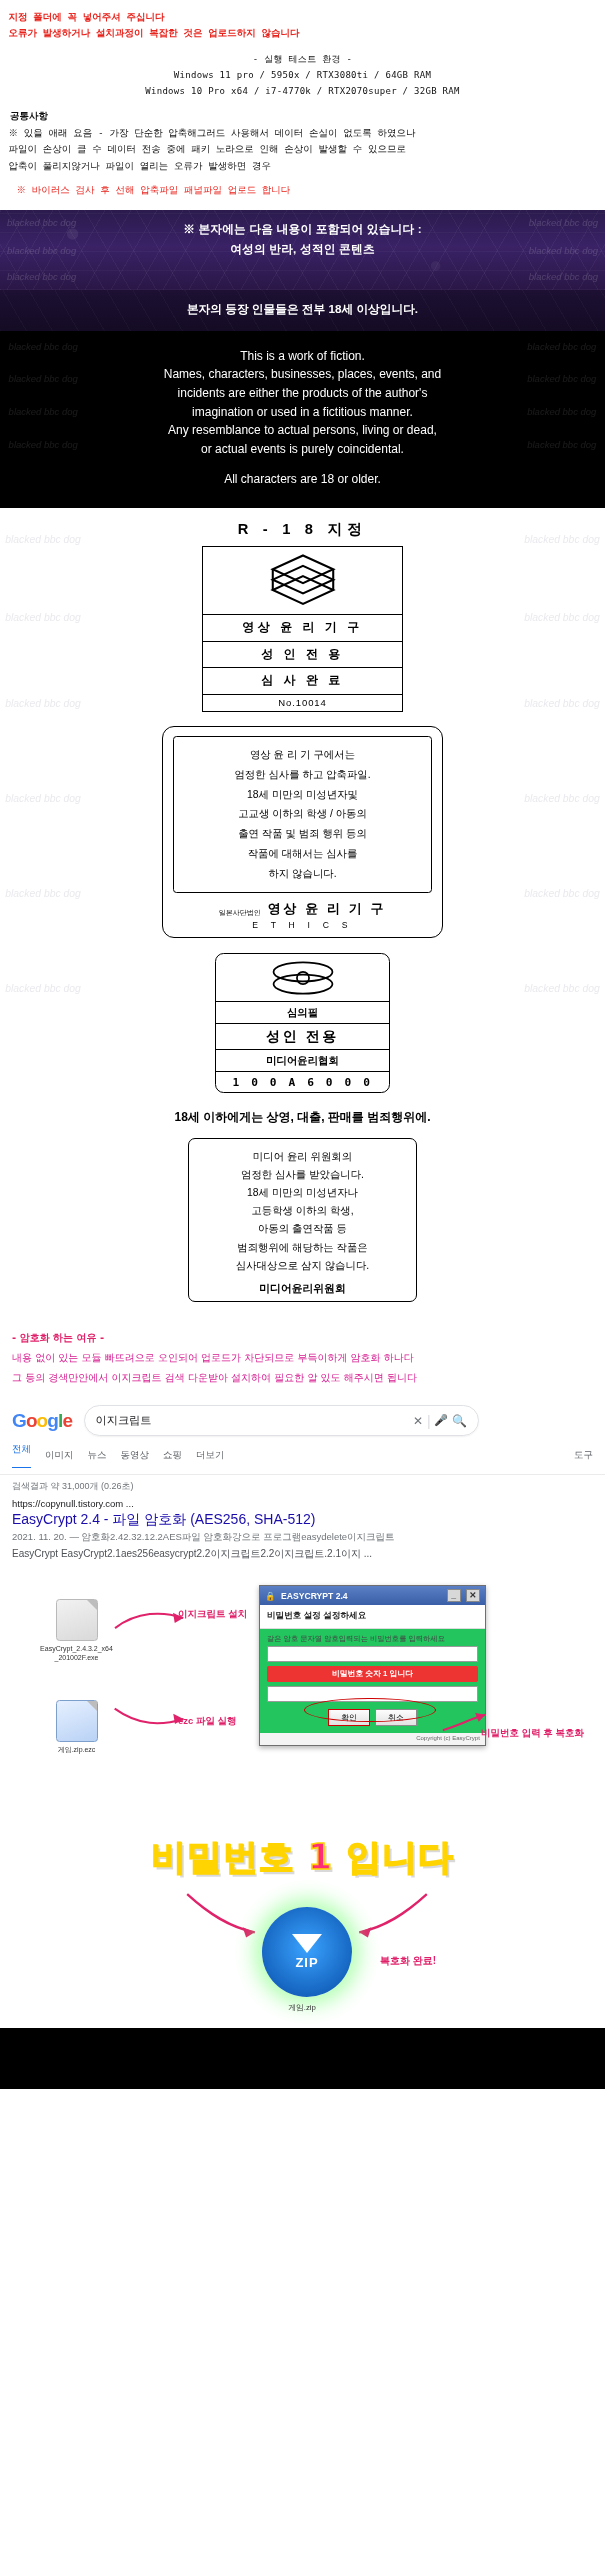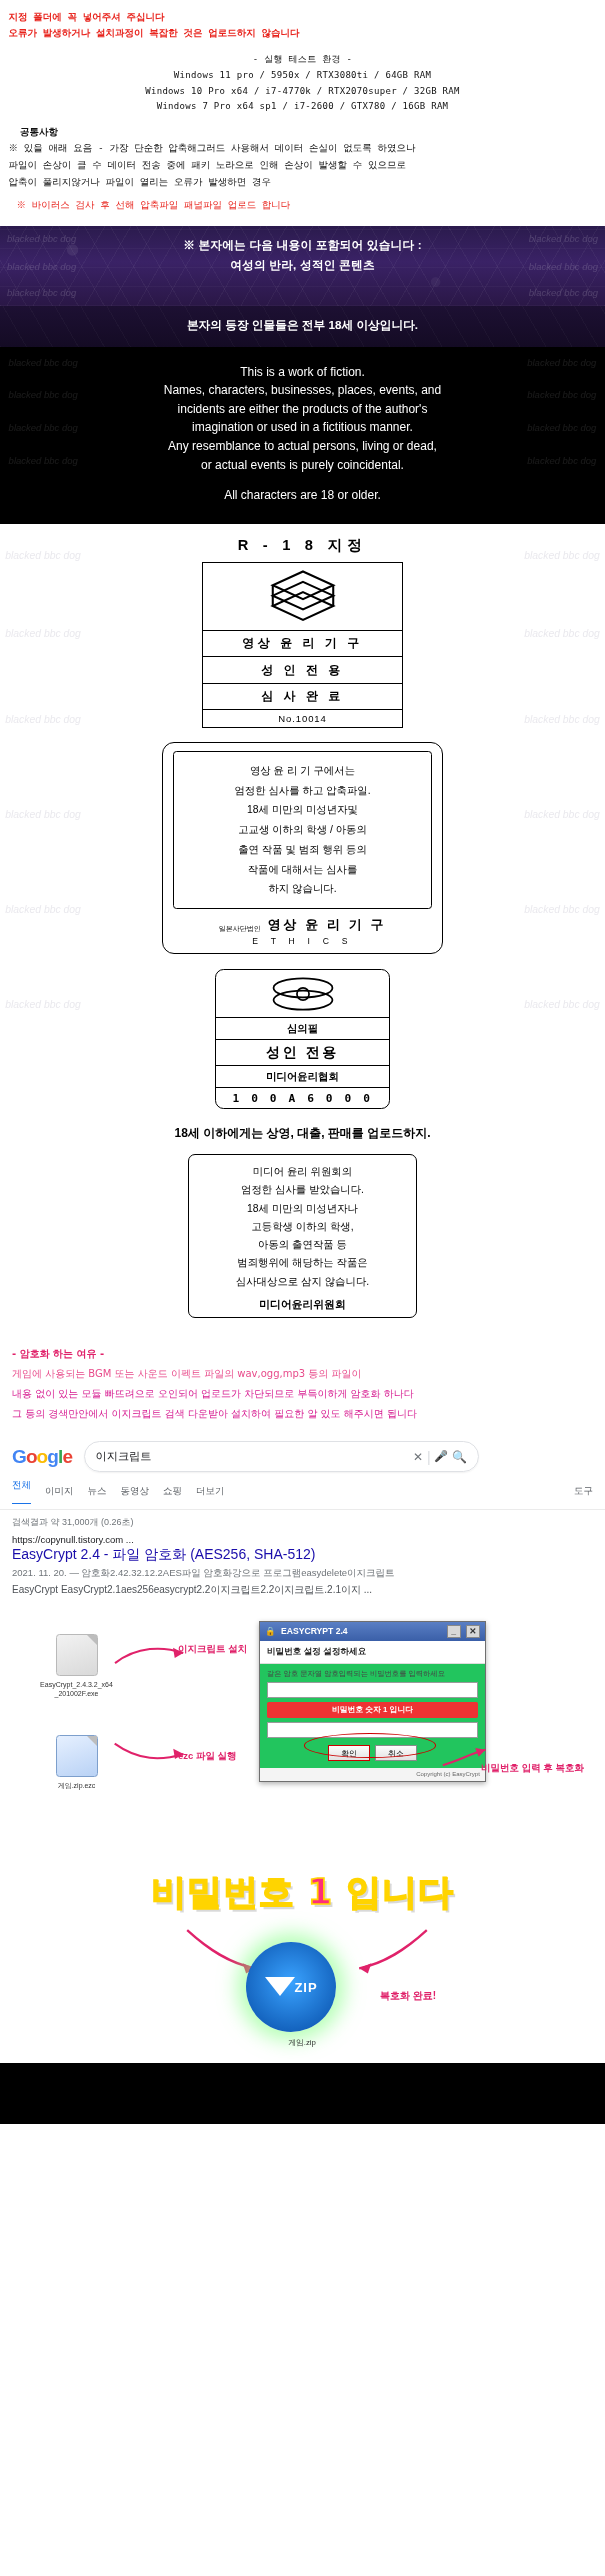--- a/index.html
+++ b/index.html
@@ -15,21 +15,21 @@
   .notice {
     padding:8.6px 0 12px 0;
     font-family:"DejaVu Sans Mono", monospace;
     font-size:9.5px;
     line-height:1.75;
   }
   .notice .red { color:#e8231c; font-weight:bold; }
   .notice .l1 { padding-left:8.6px; }
   .notice .spec { text-align:center; font-size:9px; letter-spacing:0.3px; }
   .notice .blk { color:#111; }
-  .notice .hd { padding-left:20px; font-weight:bold; color:#111; margin-top:8.6px; }
+  .notice .hd { padding-left:10px; font-weight:bold; color:#111; margin-top:8.6px; }
   .notice .body { padding-left:8.6px; color:#111; }
   .notice .last { padding-left:8.6px; color:#e8231c; font-weight:normal; margin-top:7px;margin-left:8px; }
 
   
   .banner { width:605px; }
   .banner-top {
     position:relative;
     height:80px;
     background:
       radial-gradient(circle at 12% 30%, rgba(255,255,255,.07) 0 5.2px, transparent 6px),
@@ -252,24 +252,24 @@
     color:#ff2d78;
     -webkit-text-stroke:1.7px #ffd400;
     text-shadow:2.6px 2.6px 0 rgba(0,0,0,.15);
     font-family:"DejaVu Sans", sans-serif;
   }
 
   
   .zipwrap { position:relative; height:147px; }
   .zipwrap .arrow-label { font-size:10px; }
   .zipcircle {
-    position:absolute; left:246px; top:26px; width:90px; height:90px; border-radius:50%;
+    position:absolute; left:262px; top:26px; width:90px; height:90px; border-radius:50%;
     background:radial-gradient(circle at 50% 45%, #3aa3ff 0%, #1565c0 70%, #0d47a1 100%);
     box-shadow:0 0 19px 8.6px rgba(120,255,120,.55);
-    display:flex; align-items:center; justify-content:center; 
+    display:flex; align-items:center; justify-content:center; flex-direction:column;
   }
   .zipcircle .tri {
     width:0;height:0;border-left:15.6px solid transparent;border-right:15.6px solid transparent;
     border-top:19px solid #fff; margin-bottom:1.7px;
   }
   .zipcircle .zt { color:#fff; font-size:13px; font-weight:bold; letter-spacing:0.9px; }
   .zipcap {
     position:absolute; left:259px; top:121px; width:86px; text-align:center;
     font-size:7.8px; color:#333;
   }
@@ -280,21 +280,20 @@
 
 <div class="page">
 
   <div class="notice">
     <div class="l1 red">지정 폴더에 꼭 넣어주셔 주십니다</div>
     <div class="l1 red">오류가 발생하거나 설치과정이 복잡한 것은 업로드하지 않습니다</div>
     <div style="height:10.4px"></div>
     <div class="spec blk">- 실행 테스트 환경 -</div>
     <div class="spec blk">Windows 11 pro / 5950x / RTX3080ti / 64GB RAM</div>
     <div class="spec blk">Windows 10 Pro x64 / i7-4770k / RTX2070super / 32GB RAM</div>
-    <div class="spec blk">Windows 7 Pro x64 sp1 / i7-2600 / GTX780 / 16GB RAM</div>
     <div class="hd">공통사항</div>
     <div class="body">※ 있을 애래 요음 - 가장 단순한 압축해그러드 사용해서 데이터 손실이 없도록 하였으나</div>
     <div class="body">파일이 손상이 클 수 데이터 전송 중에 패키 노라으로 인해 손상이 발생할 수 있으므로</div>
     <div class="body">압축이 풀리지않거나 파일이 열리는 오류가 발생하면 경우</div>
     <div class="last">※ 바이러스 검사 후 선해 압축파일 패널파일 업로드 합니다</div>
   </div>
 
   <div class="banner">
     <div class="banner-top">
       <span class="wm" style="left:7px;top:7px;">blacked bbc dog</span>
@@ -395,41 +394,40 @@
             </g>
           </svg>
         </div>
         <div class="r mid">심의필</div>
         <div class="r big">성인 전용</div>
         <div class="r mid">미디어윤리협회</div>
         <div class="r code">1 0 0 A 6 0 0 0</div>
       </div>
     </div>
 
-    <div class="warn-line">18세 이하에게는 상영, 대출, 판매를 업로드하지.</div>
+    <div class="warn-line">18세 이하에게는 상영, 대출, 판매를 범죄행위에.</div>
 
     <div class="center-box">
       <div class="stamp4">
         <div class="t">
           <div>미디어 윤리 위원회의</div>
           <div>엄정한 심사를 받았습니다.</div>
           <div>18세 미만의 미성년자나</div>
           <div>고등학생 이하의 학생,</div>
           <div>아동의 출연작품 등</div>
           <div>범죄행위에 해당하는 작품은</div>
           <div>심사대상으로 삼지 않습니다.</div>
         </div>
         <div class="sig">미디어윤리위원회</div>
       </div>
     </div>
   </div>
 
   <div class="notes">
     <div class="hdr">- 암호화 하는 여유 -</div>
-    <div class="pink">게임에 사용되는 BGM 또는 사운드 이펙트 파일의 wav,ogg,mp3 등의 파일이</div>
     <div class="mag">내용 없이 있는 모듈 빠뜨려으로 오인되어 업로드가 차단되므로 부득이하게 암호화 하나다</div>
     <div class="mag">그 등의 경색만안에서 이지크립트 검색 다운받아 설치하여 필요한 알 있도 해주시면 됩니다</div>
   </div>
 
   <div class="serp">
     <div class="serp-row">
       <div class="glogo">
         <span class="b">G</span><span class="r">o</span><span class="y">o</span><span class="b">g</span><span class="g">l</span><span class="r">e</span>
       </div>
       <div class="gsearch">

